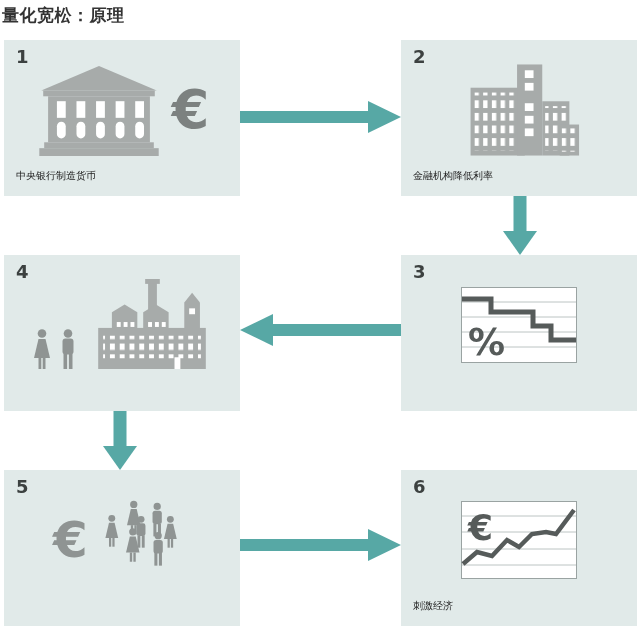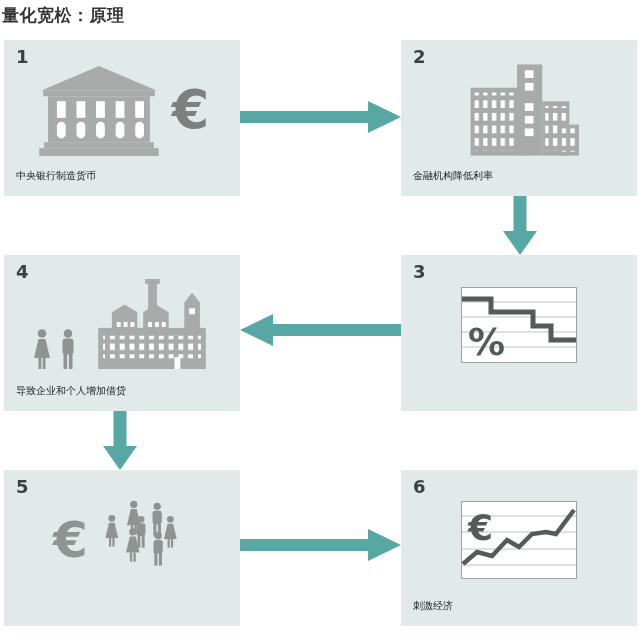--- a/index.html
+++ b/index.html
@@ -138,21 +138,20 @@
         <rect x="34" y="44" width="4" height="5" fill="#fff"></rect>
         <rect x="41" y="44" width="4" height="5" fill="#fff"></rect>
         <rect x="59" y="44" width="4" height="5" fill="#fff"></rect>
         <rect x="66" y="44" width="4" height="5" fill="#fff"></rect>
         <rect x="73" y="44" width="4" height="5" fill="#fff"></rect>
         <rect x="101" y="30" width="6" height="6" fill="#fff"></rect>
         <rect x="13" y="58" width="100" height="23" fill="url(#pw2)"></rect>
         <rect x="86" y="80" width="6" height="12" fill="#fff"></rect>
       </svg>
     </div>
-    <div class="step-label">导致企业和个人增加借贷</div>
   </div>
 
   <div class="box" id="box5">
     <div class="step-number">5</div>
     <div class="icon-row">
       <span class="euro-glyph euro-box5">€</span>
       <svg width="94" height="82" viewBox="0 0 96 84">
         <defs>
           <symbol id="sym-woman" viewBox="0 0 22 40">
             <circle cx="11" cy="4.5" r="4.3"></circle>

